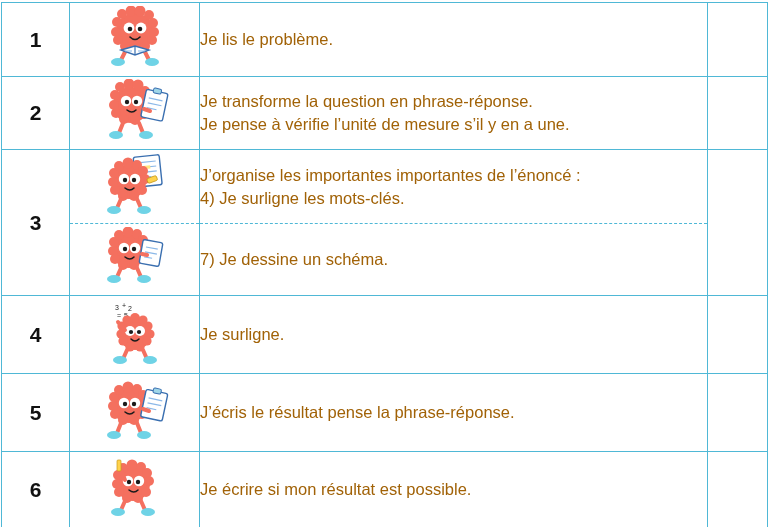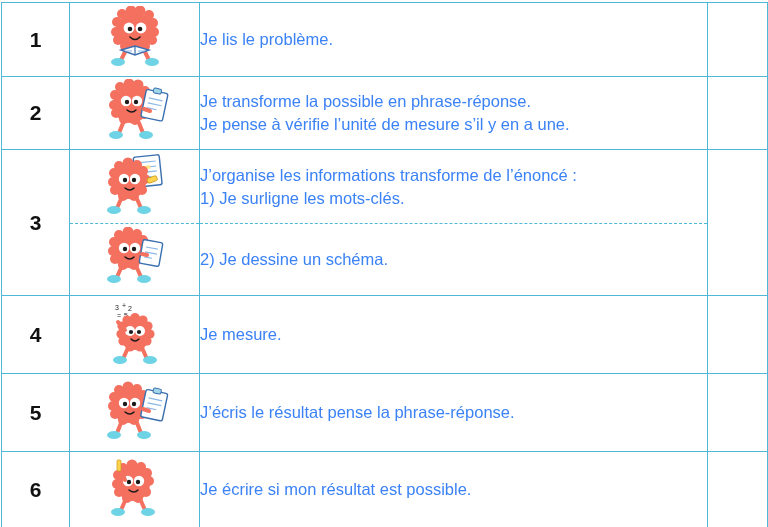--- a/index.html
+++ b/index.html
@@ -39,21 +39,21 @@
   .num {
     text-align: center;
     font-size: 21px;
     font-weight: bold;
     color: #111;
   }
   .txt {
     font-size: 16.5px;
     line-height: 1.38;
     padding: 6px 10px 6px 12px;
-    color: #3b82f6;
+    color: #a16207;
     margin-left: 44px;
   }
   .txt .line { display: block; white-space: nowrap; }
   .imgcell { text-align: center; }
   .chk { background: #ffffff; }
 
   
   .dashed-top { border-top: 1px dashed #4fb8d6 !important; }
   .no-bottom { border-bottom: none !important; }
 
@@ -158,21 +158,21 @@
                 <rect x="48" y="12" width="22" height="28" rx="2" fill="#ffffff" stroke="#3a6fb0" stroke-width="1.4"></rect>
                 <rect x="55" y="9" width="8" height="5" rx="1.5" fill="#9fd6e8" stroke="#3a6fb0" stroke-width="1"></rect>
                 <path d="M52 20 h14 M52 25 h14 M52 30 h10" stroke="#8bb8e8" stroke-width="1.2"></path>
               </g>
 
               <path d="M49 30 l6 2" stroke="#f4705f" stroke-width="4" stroke-linecap="round"></path>
             </svg>
           </span>
         </td>
         <td class="txt">
-          <span class="line">Je transforme la possible en phrase-réponse.</span>
+          <span class="line">Je transforme la question en phrase-réponse.</span>
           <span class="line">Je pense à vérifie l’unité de mesure s’il y en a une.</span>
         </td>
         <td class="chk"></td>
       </tr>
 
       <tr style="height:74px">
         <td class="num no-bottom" rowspan="2" style="vertical-align:middle">3</td>
         <td class="imgcell no-bottom">
           <span class="monster">
             <svg width="80" height="66" viewBox="0 0 80 66">
@@ -206,22 +206,22 @@
               <path d="M42 47 l4 9" stroke="#f4705f" stroke-width="4" stroke-linecap="round"></path>
               <ellipse cx="19" cy="58" rx="7" ry="4" fill="#6fd3e6"></ellipse>
               <ellipse cx="49" cy="58" rx="7" ry="4" fill="#6fd3e6"></ellipse>
 
               <path d="M46 32 l8 -4" stroke="#f4705f" stroke-width="4" stroke-linecap="round"></path>
               <rect x="52" y="25" width="10" height="5" rx="1.5" fill="#ffd34d" stroke="#c79a18" stroke-width="0.8" transform="rotate(-20 57 27)"></rect>
             </svg>
           </span>
         </td>
         <td class="txt no-bottom">
-          <span class="line">J’organise les informations transforme de l’énoncé :</span>
-          <span class="line">1) Je surligne les mots-clés.</span>
+          <span class="line">J’organise les importantes importantes de l’énoncé :</span>
+          <span class="line">4) Je surligne les mots-clés.</span>
         </td>
         <td class="chk no-bottom" rowspan="2"></td>
       </tr>
 
       <tr style="height:72px">
         <td class="imgcell dashed-top">
           <span class="monster">
             <svg width="80" height="62" viewBox="0 0 80 62">
               <circle cx="34" cy="24" r="17" fill="#f4705f"></circle>
               <g fill="#f4705f">
@@ -249,21 +249,21 @@
 
               <g transform="rotate(10 56 26)">
                 <rect x="46" y="14" width="20" height="24" rx="2" fill="#ffffff" stroke="#3a6fb0" stroke-width="1.4"></rect>
                 <path d="M50 21 h12 M50 26 h12 M50 31 h8" stroke="#8bb8e8" stroke-width="1.2"></path>
               </g>
               <path d="M47 27 l5 1" stroke="#f4705f" stroke-width="4" stroke-linecap="round"></path>
             </svg>
           </span>
         </td>
         <td class="txt dashed-top">
-          <span class="line">2) Je dessine un schéma.</span>
+          <span class="line">7) Je dessine un schéma.</span>
         </td>
       </tr>
 
       <tr style="height:78px">
         <td class="num">4</td>
         <td class="imgcell">
           <span class="monster">
             <svg width="80" height="66" viewBox="0 0 80 66">
 
               <g fill="#1b1b1b" font-family="Liberation Sans" font-size="7">
@@ -295,21 +295,21 @@
               <path d="M32 50 l-4 9" stroke="#f4705f" stroke-width="4" stroke-linecap="round"></path>
               <path d="M48 50 l4 9" stroke="#f4705f" stroke-width="4" stroke-linecap="round"></path>
               <ellipse cx="25" cy="60" rx="7" ry="4" fill="#6fd3e6"></ellipse>
               <ellipse cx="55" cy="60" rx="7" ry="4" fill="#6fd3e6"></ellipse>
 
               <path d="M30 30 l-7 -8" stroke="#f4705f" stroke-width="4" stroke-linecap="round"></path>
             </svg>
           </span>
         </td>
         <td class="txt">
-          <span class="line">Je mesure.</span>
+          <span class="line">Je surligne.</span>
         </td>
         <td class="chk"></td>
       </tr>
 
       <tr style="height:78px">
         <td class="num">5</td>
         <td class="imgcell">
           <span class="monster">
             <svg width="80" height="66" viewBox="0 0 80 66">
               <circle cx="34" cy="28" r="17" fill="#f4705f"></circle>

